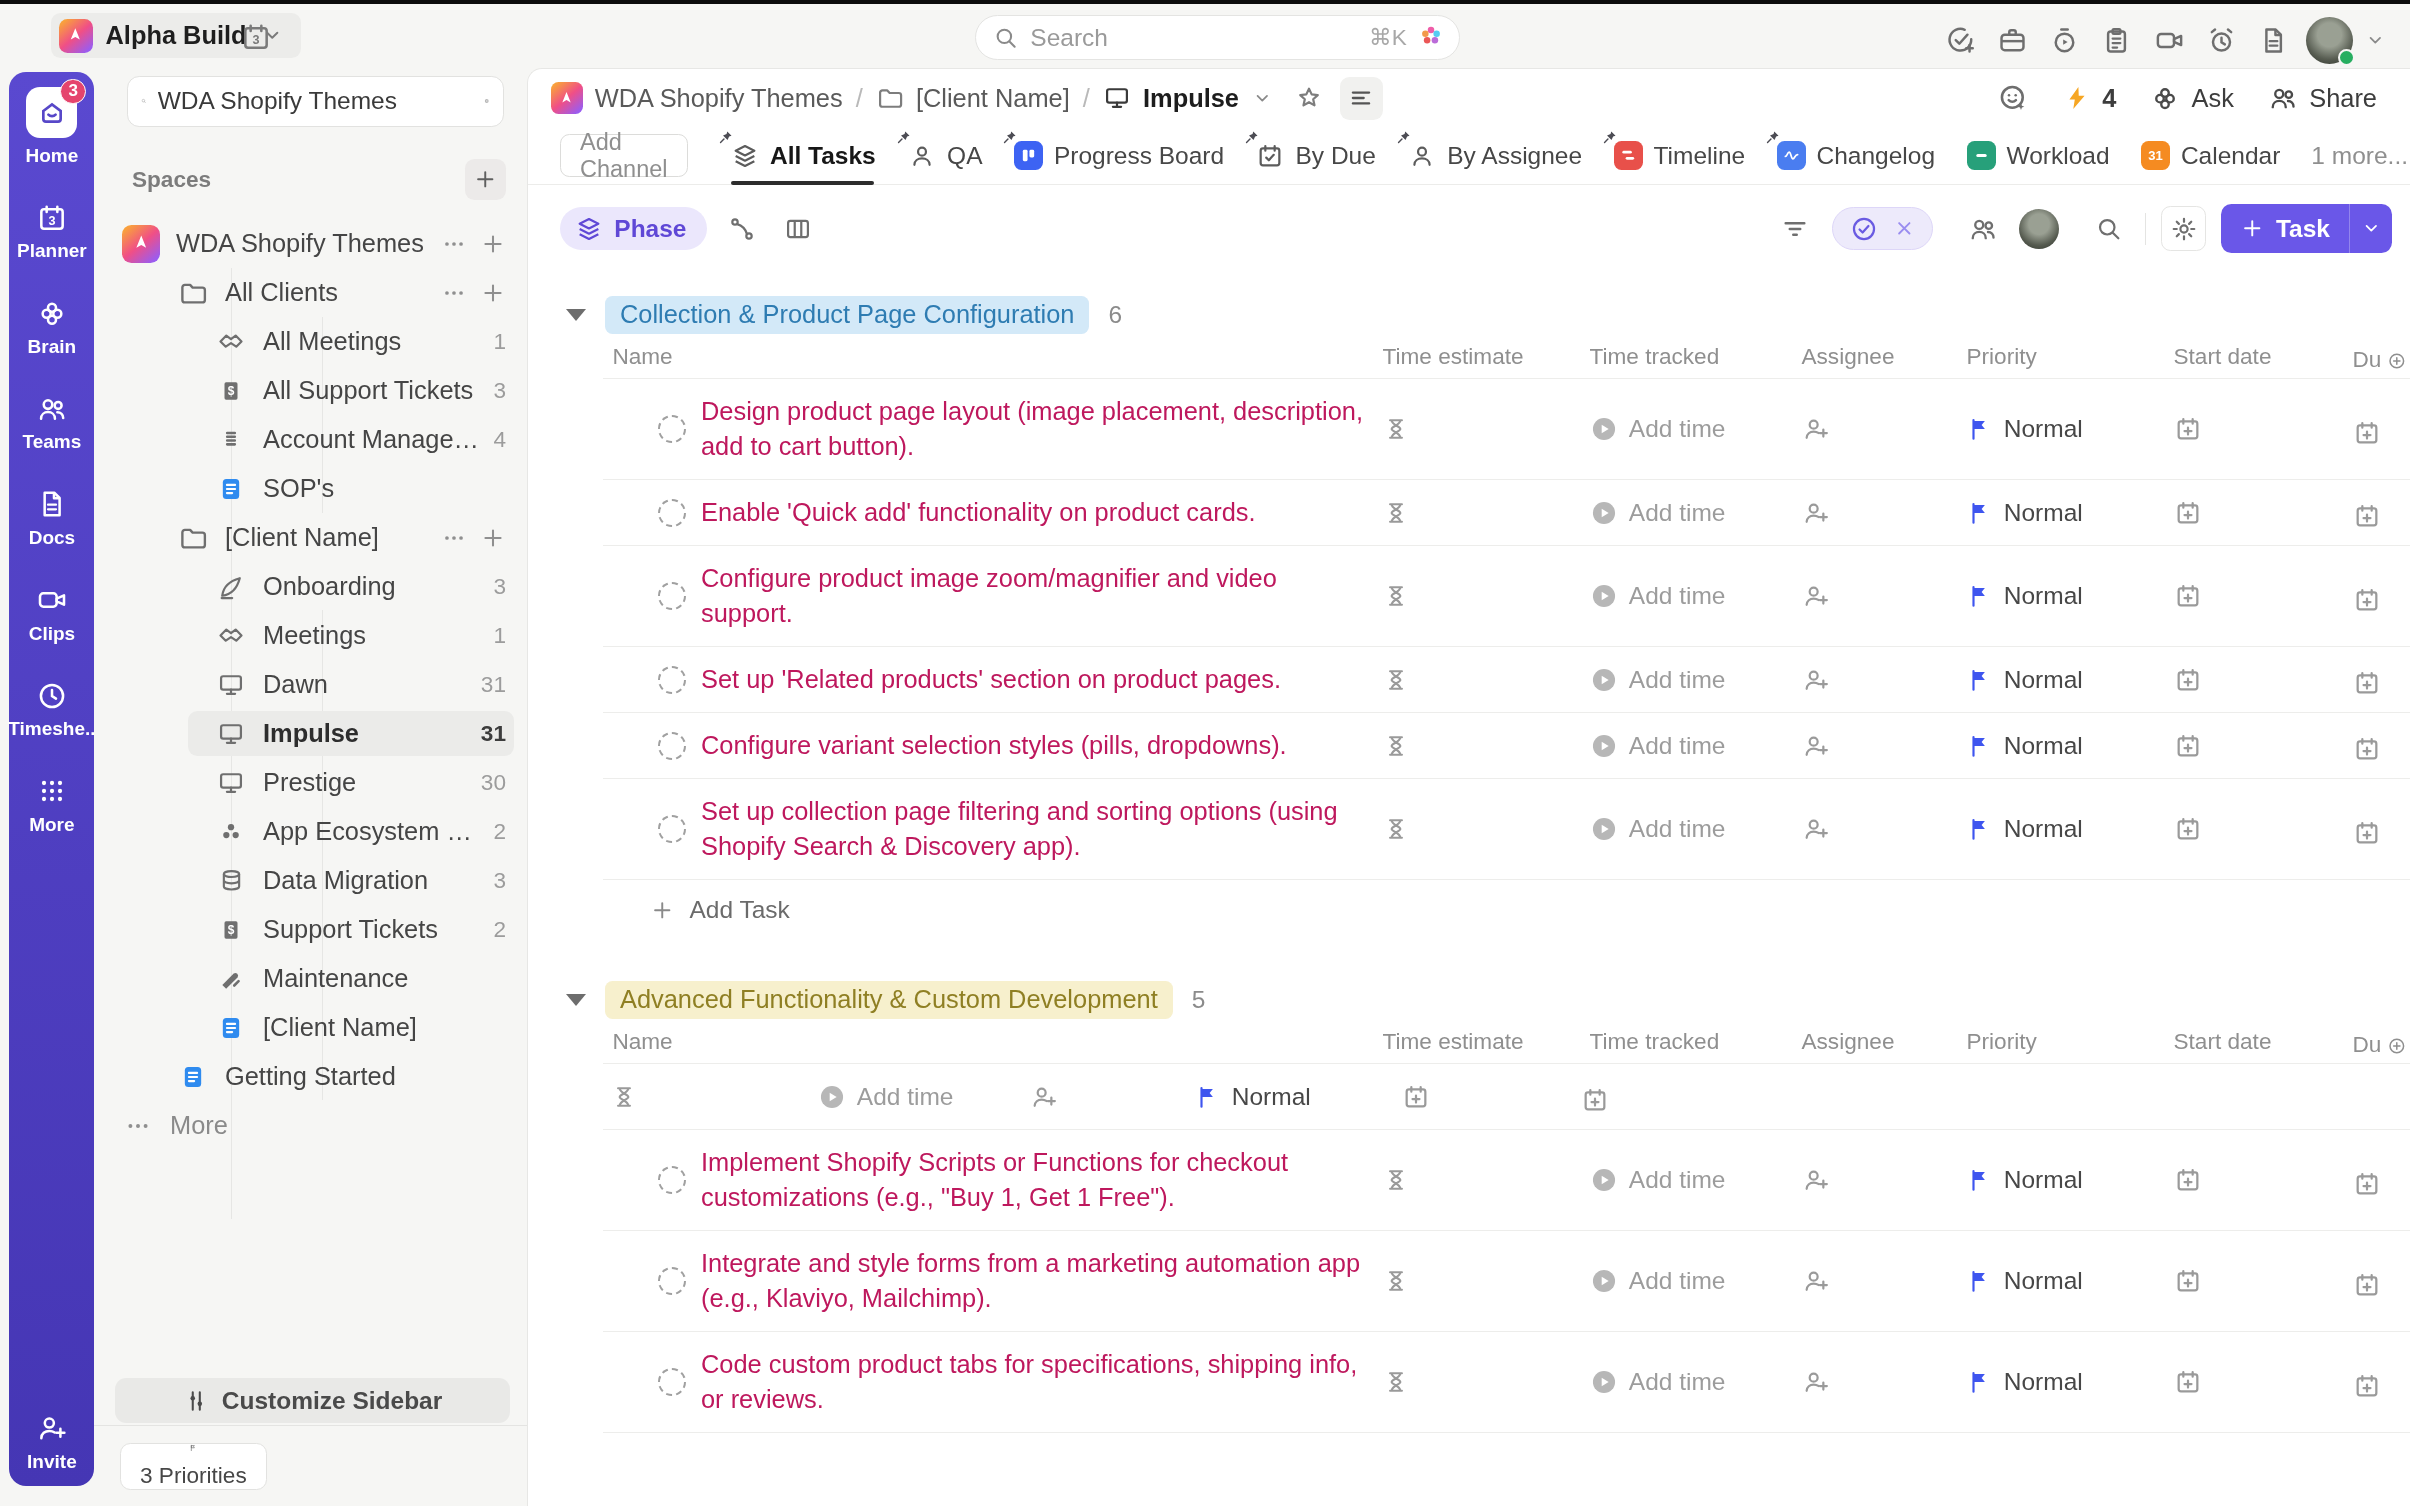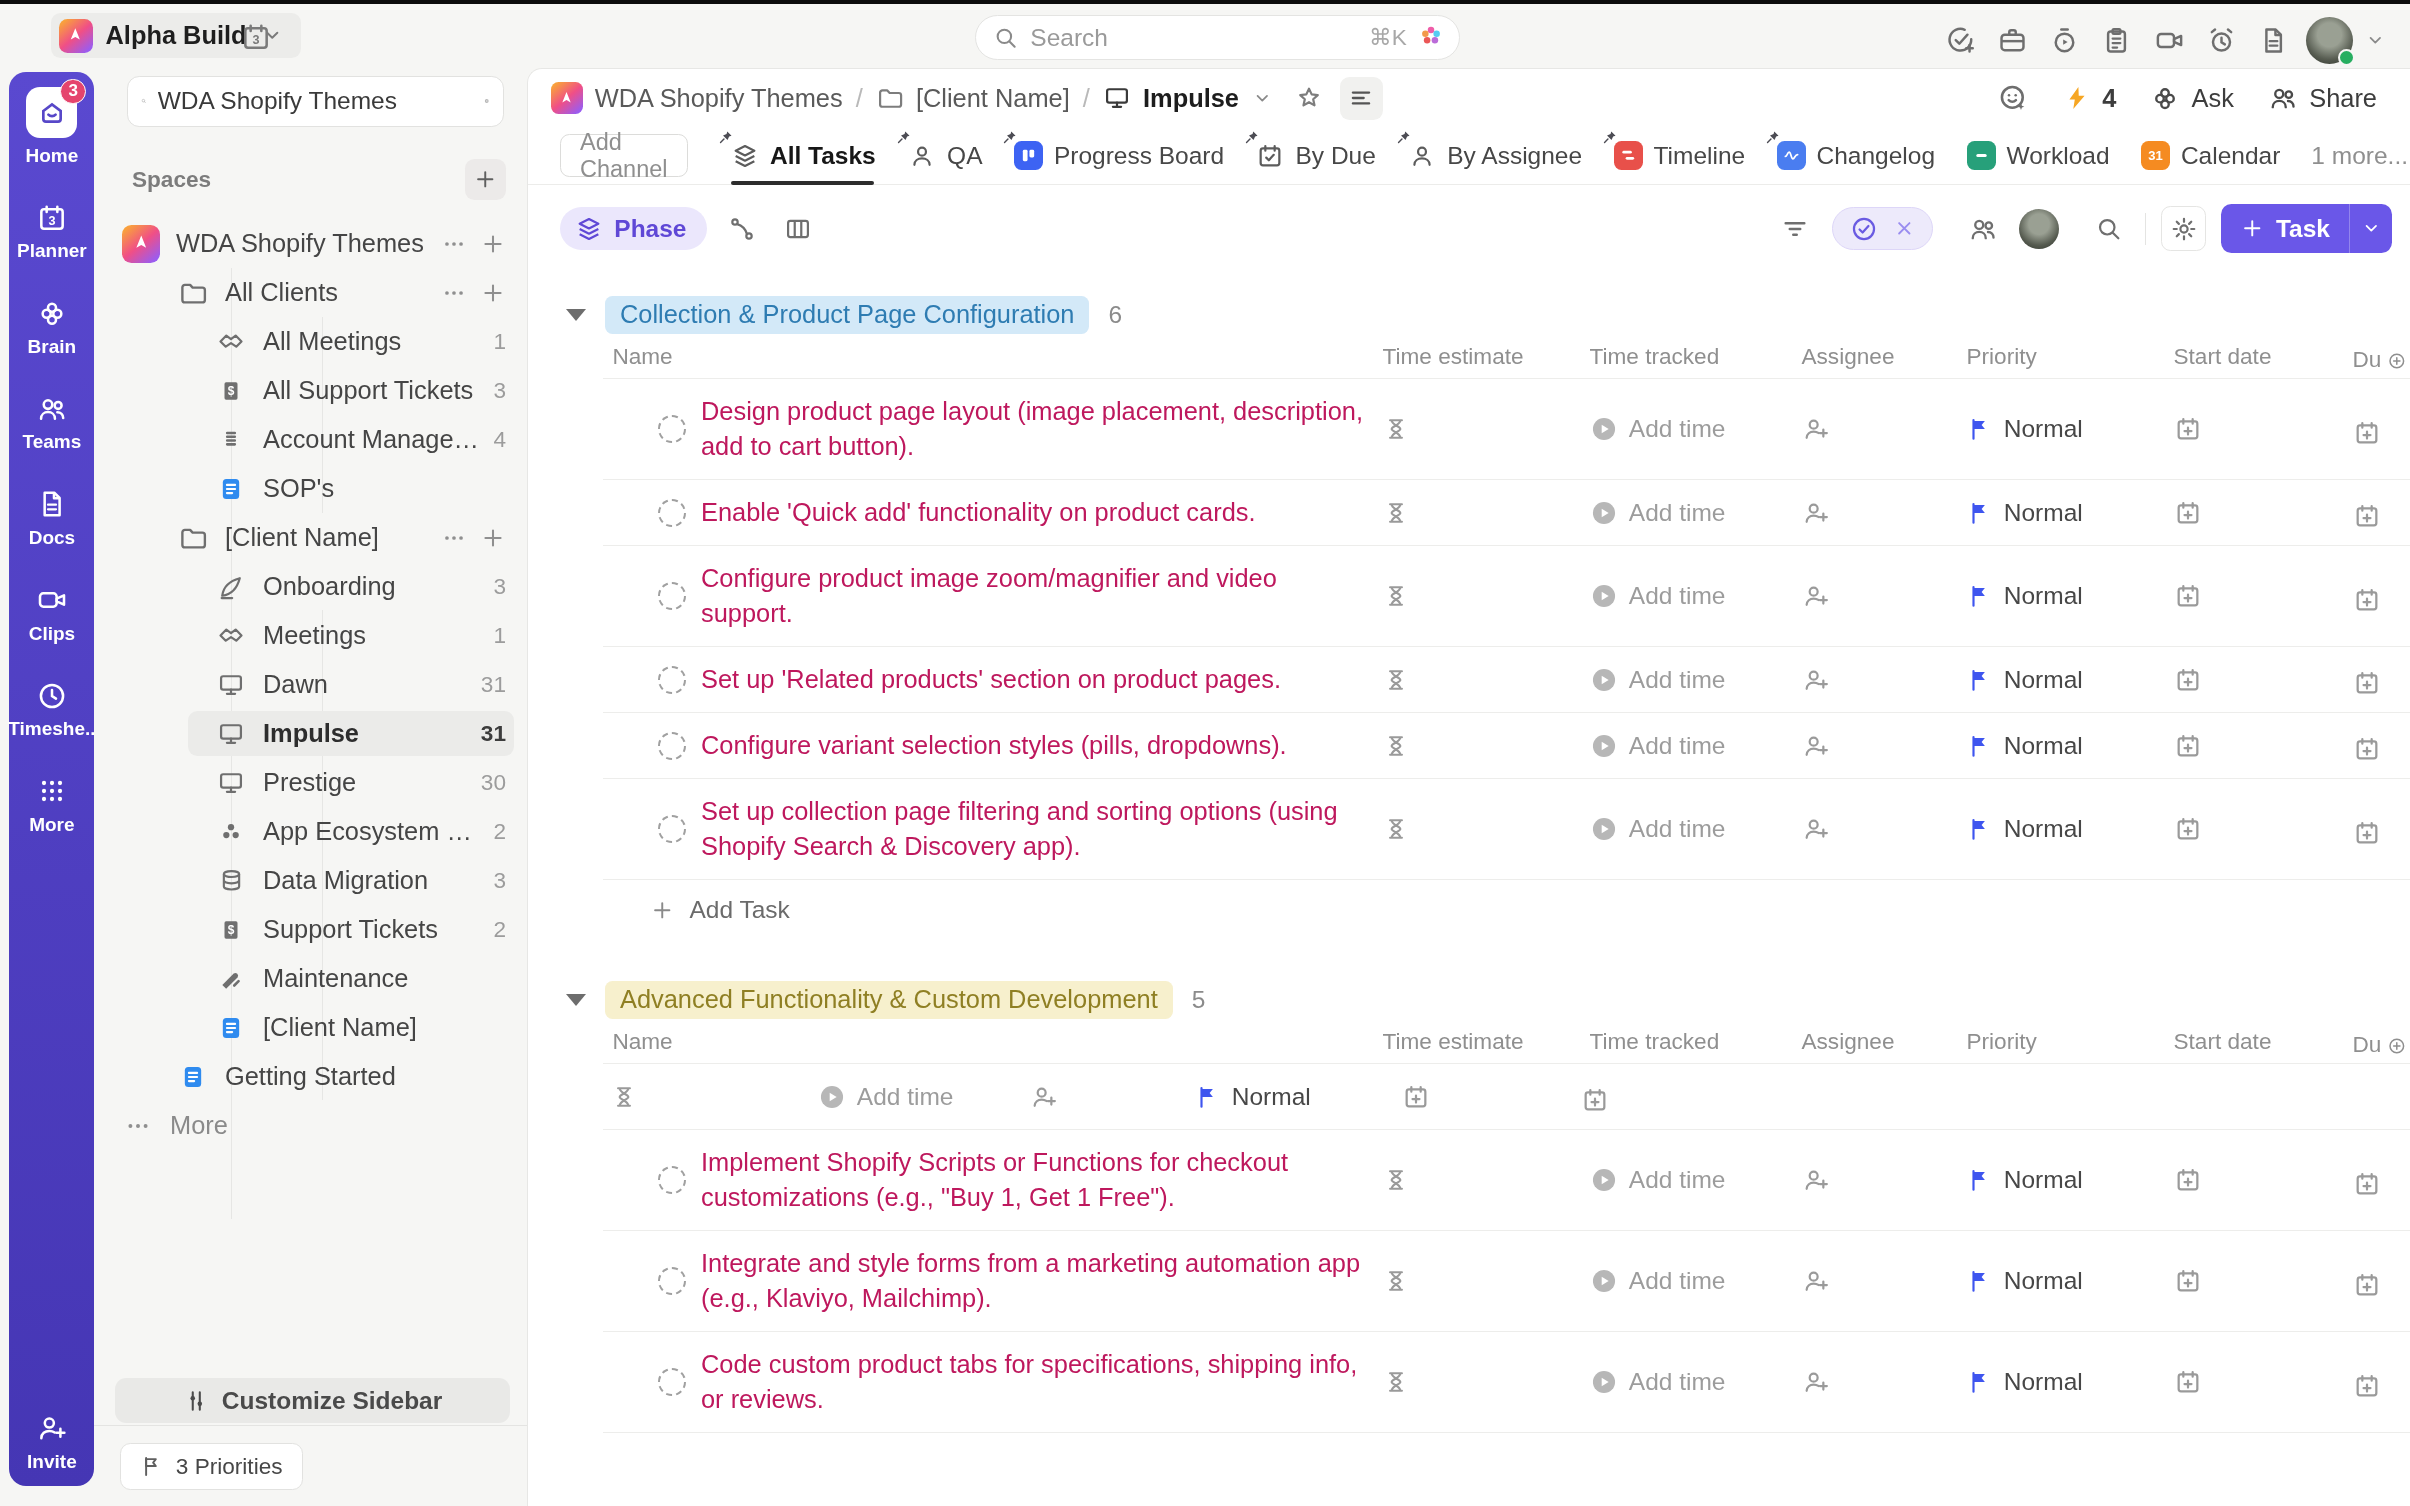--- a/index.html
+++ b/index.html
@@ -72,21 +72,21 @@
   .srow.sel .s-label { font-weight:700; color:#2d2d2d; }
   .srow.sel .s-count { font-weight:700; color:#3c3c3c; }
   .s-actions { display:flex; gap:13px; color:#8f8f8f; margin-left:9.4px; }
   .guide1 { position:absolute; left:137px; top:200px; width:0.9px; height:951px; background:#e6e6e4; }
   .guide2 { position:absolute; left:228px; top:249px; width:0.9px; height:196px; background:#e6e6e4; }
   .guide3 { position:absolute; left:228px; top:542px; width:0.9px; height:490px; background:#e6e6e4; }
   .customize { position:absolute; left:21px; right:17px; top:1310px; height:45px; background:#e9e9e7; border-radius:11.3px;
                display:flex; align-items:center; justify-content:center; gap:13px; font-size:24.5px; font-weight:600; color:#4a4a4a; cursor:pointer; }
   .priorities-pill { position:absolute; left:120px; top:1443px; height:47px; background:#fff; border:0.9px solid #e2e2e0;
                      border-radius:10.4px; display:flex; align-items:center; gap:11.3px; padding:0 19px; font-size:22.6px;
-                     color:#474747; z-index:20; cursor:pointer; }
+                     color:#474747; z-index:20; cursor:pointer;flex-direction:column; }
 
   
   .main { position:absolute; left:527px; top:68px; right:0; bottom:0; background:#fff;
           border-top-left-radius:15px; border-top:0.9px solid #e7e7e5; border-left:0.9px solid #e7e7e5; overflow:hidden; }
 
   .bc-row { height:58px; display:flex; align-items:center; padding:0 34px 0 22.6px; }
   .bc-item { display:flex; align-items:center; gap:12.2px; font-size:25.4px; color:#5a5a5a; cursor:pointer; }
   .bc-sep { color:#b9b9b9; font-size:25.4px; margin:0 13px; }
   .bc-current { font-weight:700; color:#1d1d1d; }
   .bc-ava { width:32px; height:32px; border-radius:7.5px; background:linear-gradient(140deg,#f9a13c 10%,#f04f86 50%,#9a5cf0 90%);

